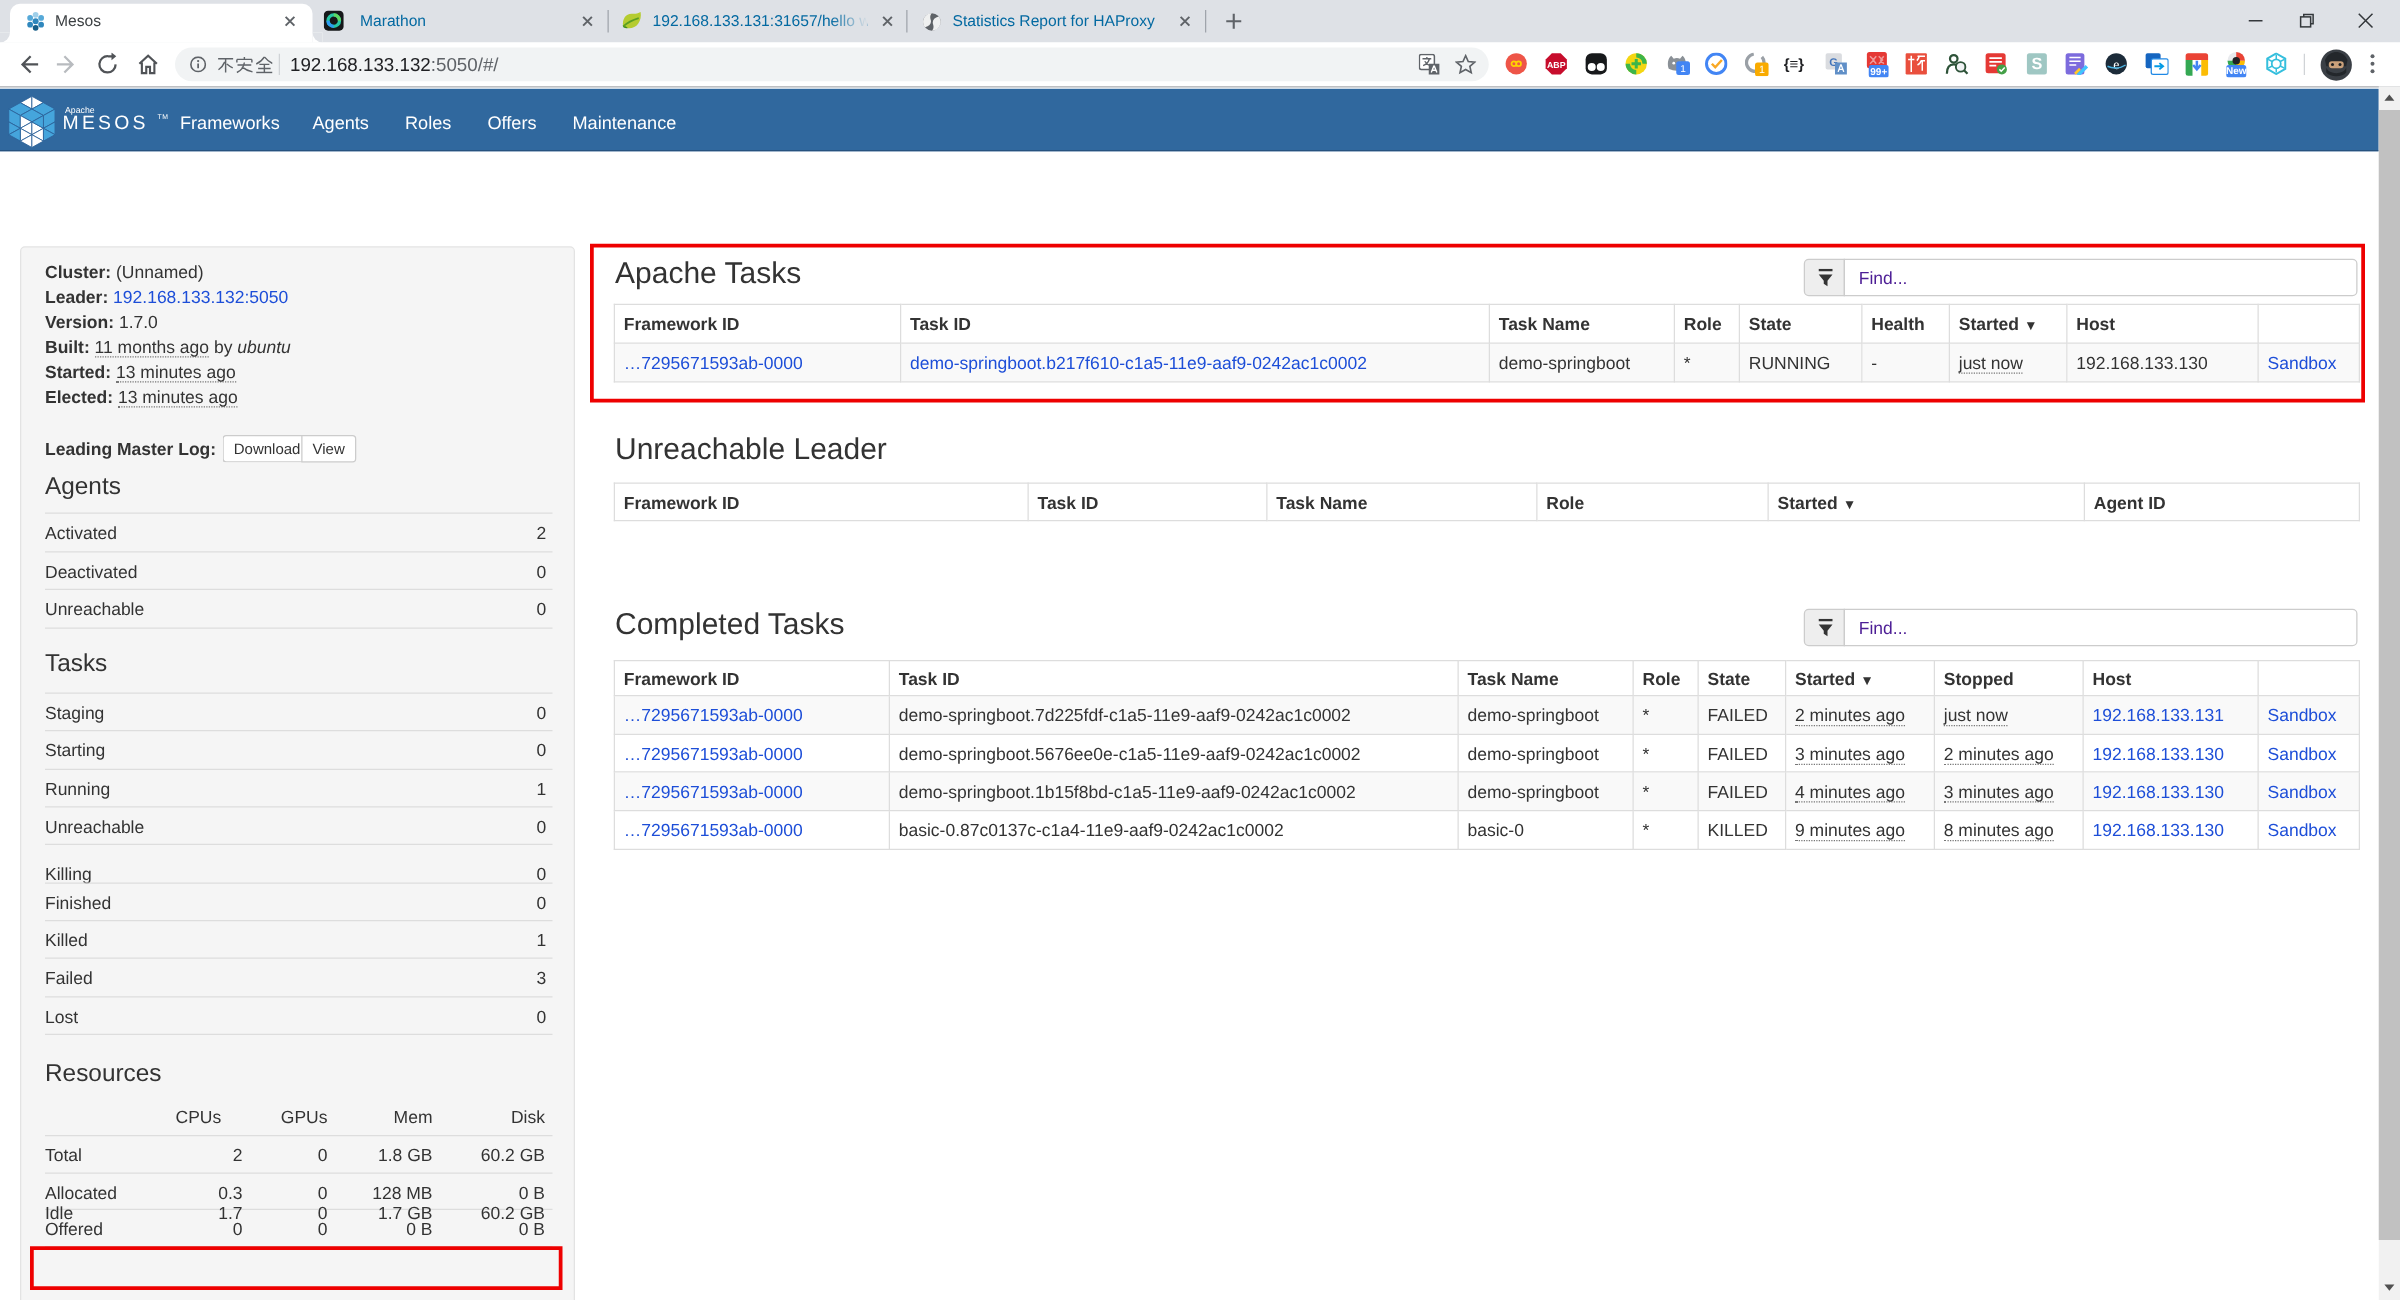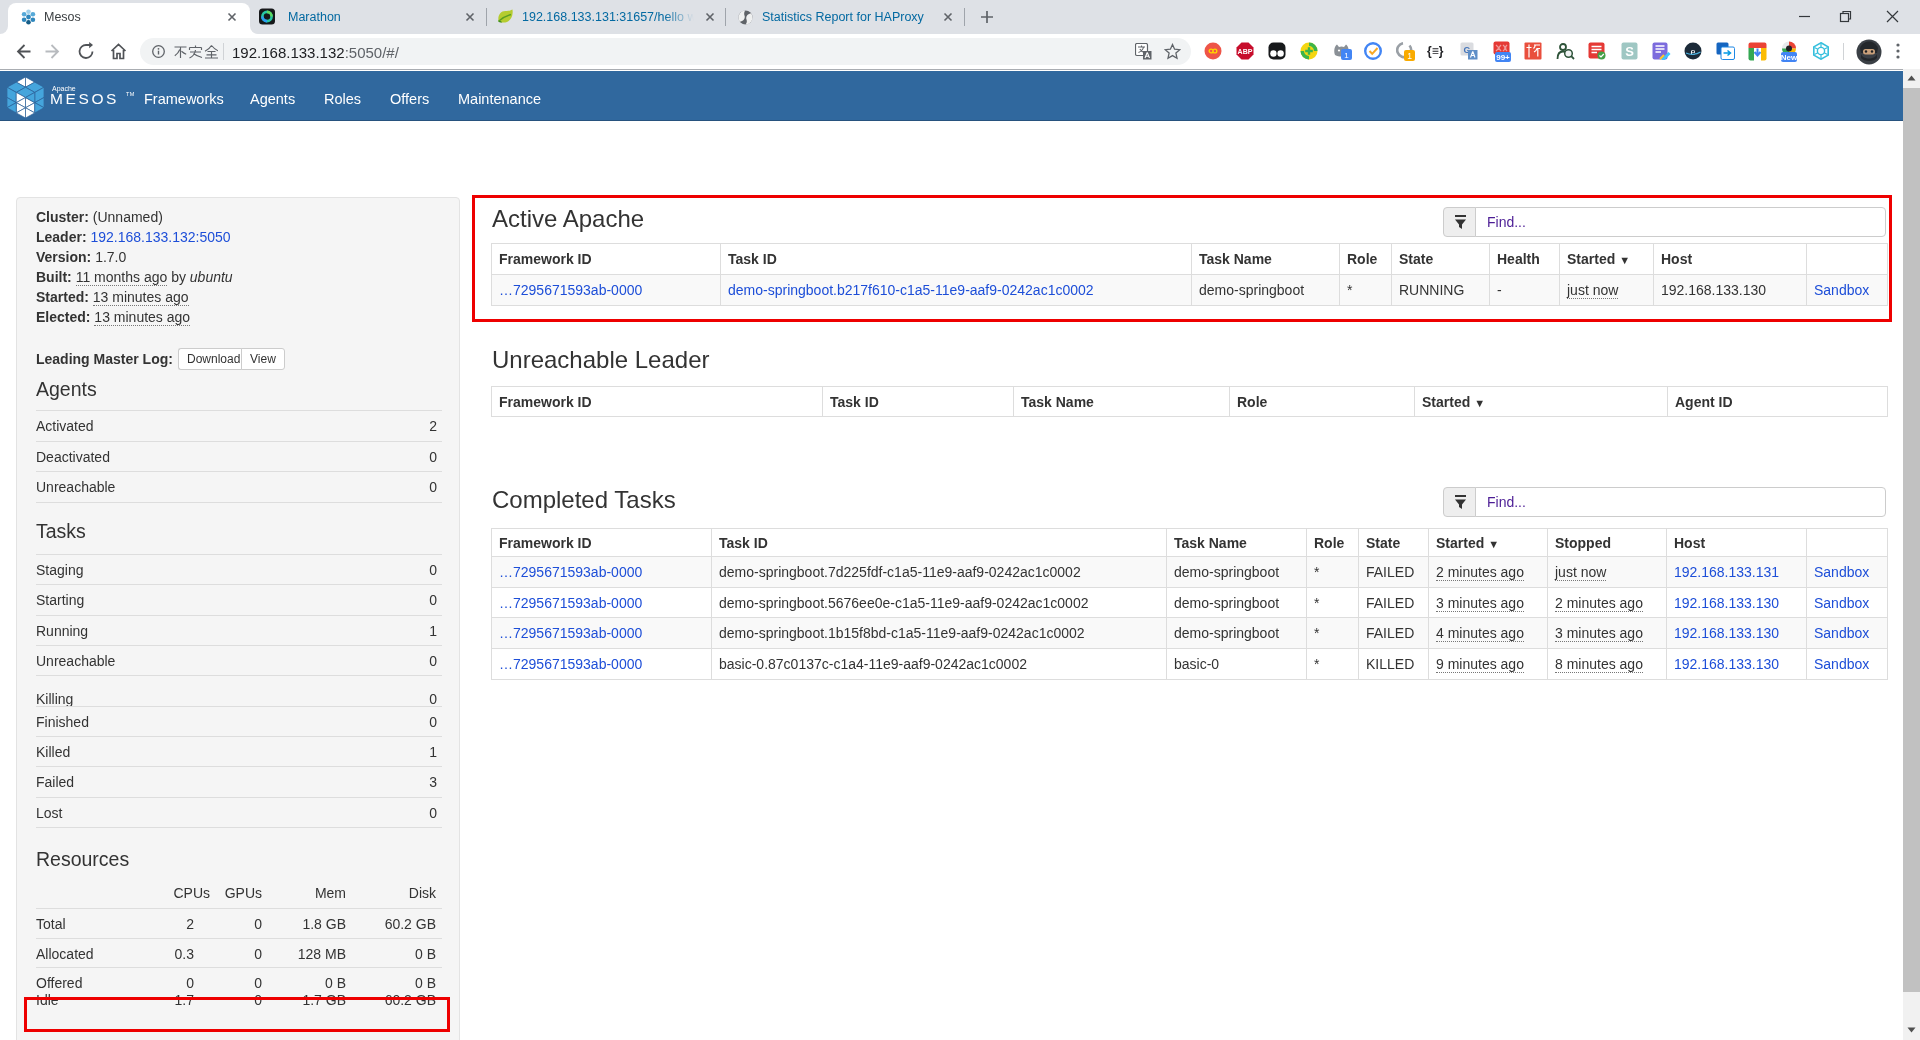--- a/index.html
+++ b/index.html
@@ -372,48 +372,48 @@
     <div class="sline" style="top:538px;"></div>
     <div class="srow" style="top:546px;">Killed<span class="sval">1</span></div>
     <div class="sline" style="top:568px;"></div>
     <div class="srow" style="top:576px;">Failed<span class="sval">3</span></div>
     <div class="sline" style="top:599px;"></div>
     <div class="srow" style="top:607px;">Lost<span class="sval">0</span></div>
     <div class="sline" style="top:629px;"></div>
 
     <div class="h4" style="left:19px; top:650px;">Resources</div>
     <div class="srow" style="top:687px;">
-      <span class="abs" style="right:232px;">CPUs</span>
+      <span class="abs" style="right:265px;">CPUs</span>
         <span class="abs" style="right:180px;">GPUs</span>
       <span class="abs" style="right:96px;">Mem</span>
         <span class="abs" style="right:6px;">Disk</span>
     </div>
     <div class="sline" style="top:710px;"></div>
     <div class="srow" style="top:718px;">Total
       <span class="abs" style="right:248px;">2</span><span class="abs" style="right:180px;">0</span>
       <span class="abs" style="right:96px;">1.8 GB</span><span class="abs" style="right:6px;">60.2 GB</span>
     </div>
     <div class="sline" style="top:740px;"></div>
     <div class="srow" style="top:748px;">Allocated
       <span class="abs" style="right:248px;">0.3</span><span class="abs" style="right:180px;">0</span>
       <span class="abs" style="right:96px;">128 MB</span><span class="abs" style="right:6px;">0 B</span>
     </div>
     <div class="sline" style="top:769px;"></div>
     <div class="srow" style="top:777px;">Offered
       <span class="abs" style="right:248px;">0</span><span class="abs" style="right:180px;">0</span>
       <span class="abs" style="right:96px;">0 B</span><span class="abs" style="right:6px;">0 B</span>
     </div>
     <div class="sline" style="top:799px;"></div>
-    <div class="srow" style="top:764px;margin-top:30px;">Idle
+    <div class="srow" style="top:764px;">Idle
       <span class="abs" style="right:248px;">1.7</span><span class="abs" style="right:180px;">0</span>
       <span class="abs" style="right:96px;">1.7 GB</span><span class="abs" style="right:6px;">60.2 GB</span>
     </div>
   </div>
 
-  <div class="h3" style="left:492px; top:136px;">Active Apache</div>
+  <div class="h3" style="left:492px; top:136px;">Apache Tasks</div>
   <div class="findgrp" style="left:1443px; top:138px;">
     <div class="findaddon">
         <svg style="position:absolute;left:10px;top:7px;" width="13" height="15" viewBox="0 0 13 15">
           <path d="M1 1 H12" stroke="#333" stroke-width="2"></path>
           <path d="M1 4.5 H12 L8 9.5 V14 L5 12 V9.5 Z" fill="#333"></path>
         </svg>
       </div>
     <div class="findinput"></div>
       <div class="findph" style="left:44px;">Find...</div>
   </div>

